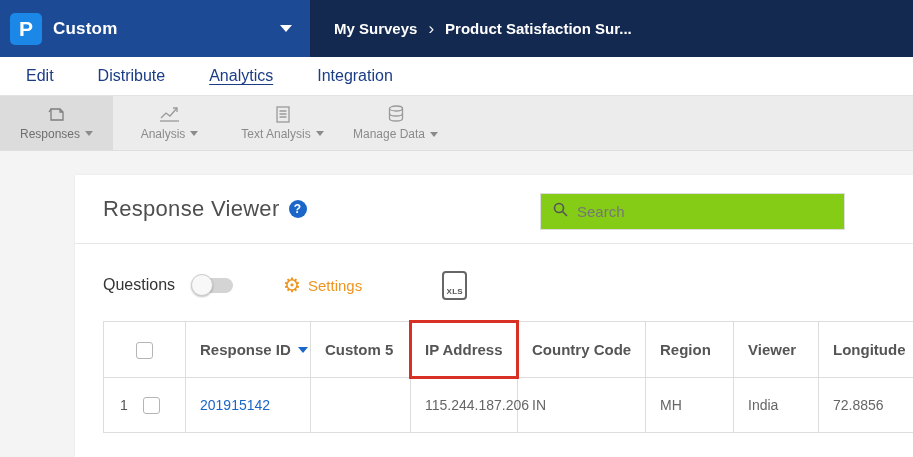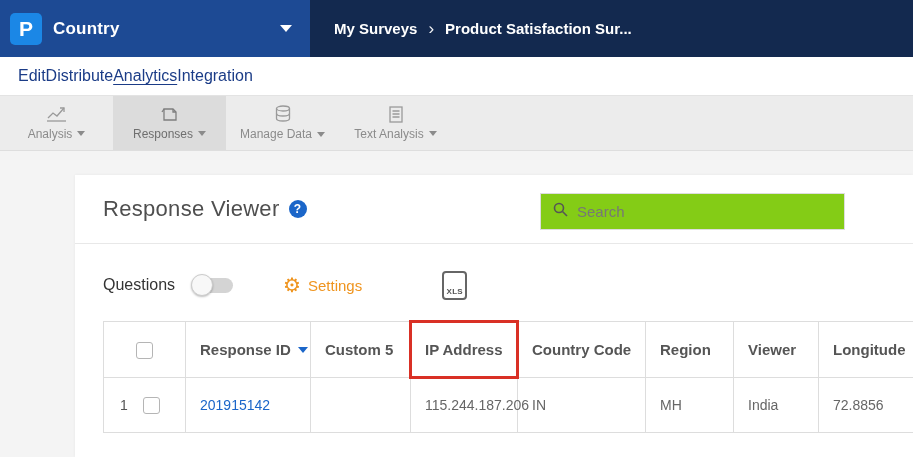--- a/index.html
+++ b/index.html
@@ -13,21 +13,21 @@
     font-weight:bold; font-size:21px; display:flex; align-items:center; justify-content:center; }
   .product-name { color:#fff; font-size:17px; font-weight:600; margin-left:11px; letter-spacing:.2px; }
   .topbar-caret { margin-left:auto; width:0; height:0; border-left:6px solid transparent;
     border-right:6px solid transparent; border-top:7px solid #fff; cursor:pointer; }
   .topbar-right { flex:1; background:#13294f; display:flex; align-items:center; padding-left:24px; color:#fff; }
   .crumb-parent { font-size:15px; font-weight:600; cursor:pointer; }
   .crumb-sep { margin:0 11px; font-size:17px; opacity:.95; }
   .crumb-current { font-size:15px; font-weight:700; }
 
   
-  .nav { height:39px; background:#fff; display:flex; align-items:center; padding-left:18px; 
+  .nav { height:39px; background:#fff; display:flex; align-items:center; padding-left:26px; gap:44px;
     border-bottom:1px solid #e3e3e3; }
   .nav-tab { font-size:16px; color:#1b3c87; cursor:pointer; }
   .nav-tab.active { text-decoration:underline; text-underline-offset:3px; }
 
   
   .toolbar { height:55px; background:#ececec; display:flex; border-bottom:1px solid #dedede; }
   .tool-item { width:113px; display:flex; flex-direction:column; align-items:center; justify-content:center;
     gap:4px; color:#8b8b8b; font-size:12px; cursor:pointer; }
   .tool-item.selected { background:#dcdcdc; color:#6f6f6f; }
   .tool-label { display:flex; align-items:center; gap:5px; }
@@ -81,86 +81,86 @@
   .row-first { display:flex; align-items:center; gap:15px; height:54px; }
   .row-num { font-size:14px; color:#555; }
   .id-link { color:#1b66c9; cursor:pointer; }
 </style>
 </head>
 <body>
 
 <div class="topbar">
   <div class="topbar-left">
     <div class="logo-box">P</div>
-    <span class="product-name">Country</span>
+    <span class="product-name">Custom</span>
     <span class="topbar-caret"></span>
   </div>
   <div class="topbar-right">
     <span class="crumb-parent">My Surveys</span>
     <span class="crumb-sep">›</span>
     <span class="crumb-current">Product Satisfaction Sur...</span>
   </div>
 </div>
 
 <div class="nav">
   <span class="nav-tab">Edit</span>
   <span class="nav-tab">Distribute</span>
   <span class="nav-tab active">Analytics</span>
   <span class="nav-tab">Integration</span>
 </div>
 
 <div class="toolbar">
+  <div class="tool-item selected">
+    <span class="tool-icon">
+      <svg width="20" height="17" viewBox="0 0 20 17" fill="none" stroke="#7e7e7e" stroke-width="1.3">
+        <path d="M4 3 h9 l3 3 v8 h-12 z"></path>
+          <path d="M13 3 v3 h3"></path>
+          <path d="M2 6 l2 -3"></path>
+      </svg>
+    </span>
+    <span class="tool-label">
+      <span>Responses</span>
+      <span class="tool-caret"></span>
+    </span>
+  </div>
   <div class="tool-item">
     <span class="tool-icon">
       <svg width="21" height="17" viewBox="0 0 21 17" fill="none" stroke="#9a9a9a" stroke-width="1.3">
         <path d="M1 15 h19"></path>
           <polyline points="2,12 7,7 11,10 18,2"></polyline>
           <polyline points="14,2 18,2 18,6"></polyline>
       </svg>
     </span>
     <span class="tool-label">
       <span>Analysis</span>
       <span class="tool-caret"></span>
     </span>
   </div>
-  <div class="tool-item selected">
-    <span class="tool-icon">
-      <svg width="20" height="17" viewBox="0 0 20 17" fill="none" stroke="#7e7e7e" stroke-width="1.3">
-        <path d="M4 3 h9 l3 3 v8 h-12 z"></path>
-          <path d="M13 3 v3 h3"></path>
-          <path d="M2 6 l2 -3"></path>
-      </svg>
-    </span>
-    <span class="tool-label">
-      <span>Responses</span>
+  <div class="tool-item">
+    <span class="tool-icon">
+      <svg width="16" height="17" viewBox="0 0 16 17" fill="none" stroke="#9a9a9a" stroke-width="1.3">
+        <rect x="2" y="1" width="12" height="15"></rect>
+        <path d="M4.5 5 h7 M4.5 8 h7 M4.5 11 h7"></path>
+      </svg>
+    </span>
+    <span class="tool-label">
+      <span>Text Analysis</span>
       <span class="tool-caret"></span>
     </span>
   </div>
   <div class="tool-item">
     <span class="tool-icon">
       <svg width="18" height="18" viewBox="0 0 18 18" fill="none" stroke="#9a9a9a" stroke-width="1.3">
         <ellipse cx="9" cy="3.5" rx="6.5" ry="2.5"></ellipse>
         <path d="M2.5 3.5 v10 c0 1.4 2.9 2.5 6.5 2.5 s6.5 -1.1 6.5 -2.5 v-10"></path>
         <path d="M2.5 8.5 c0 1.4 2.9 2.5 6.5 2.5 s6.5 -1.1 6.5 -2.5"></path>
       </svg>
     </span>
     <span class="tool-label">
       <span>Manage Data</span>
-      <span class="tool-caret"></span>
-    </span>
-  </div>
-  <div class="tool-item">
-    <span class="tool-icon">
-      <svg width="16" height="17" viewBox="0 0 16 17" fill="none" stroke="#9a9a9a" stroke-width="1.3">
-        <rect x="2" y="1" width="12" height="15"></rect>
-        <path d="M4.5 5 h7 M4.5 8 h7 M4.5 11 h7"></path>
-      </svg>
-    </span>
-    <span class="tool-label">
-      <span>Text Analysis</span>
       <span class="tool-caret"></span>
     </span>
   </div>
 </div>
 
 <div class="content">
   <div class="card">
 
     <div class="title-row">
       <span class="page-title">Response Viewer</span>

